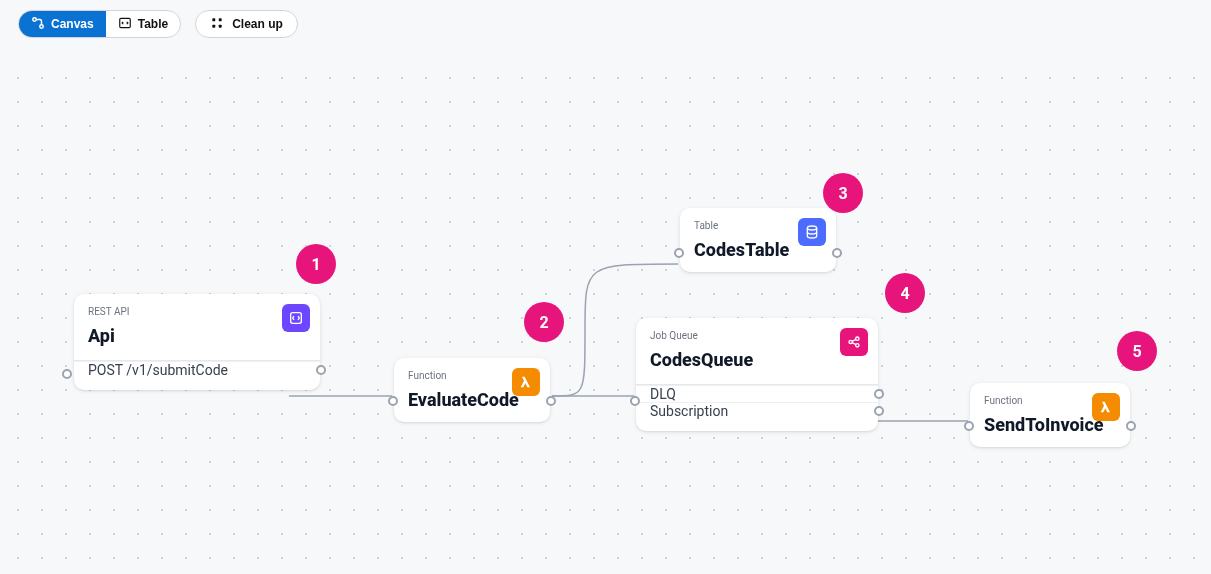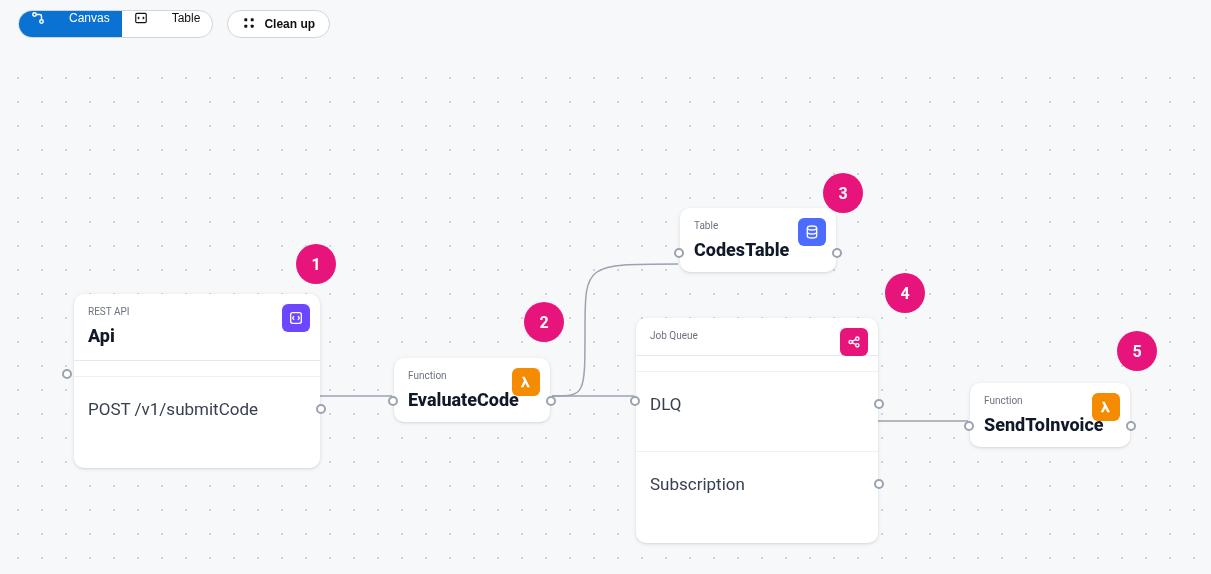--- a/index.html
+++ b/index.html
@@ -28,24 +28,25 @@
     .seg {
       display: flex;
       background: #fff;
       border: 1px solid #d1d5db;
       border-radius: 18px;
       overflow: hidden;
       height: 28px;
     }
     .seg-btn {
       display: flex;
-      gap: 24px;
+      align-items: center;
+      gap: 6px;
       padding: 0 12px;
       font-size: 12px;
-      font-weight: 400;
+      font-weight: 700;
       color: #111;
       cursor: pointer;
       border: none;
       background: transparent;
     }
     .seg-btn.active {
       background: #0972d3;
       color: #fff;
     }
     .cleanup-btn {
@@ -99,25 +100,25 @@
     .icon-lambda { background: #f58b00; }
     .icon-ddb { background: #4b6cff; }
     .icon-sns { background: #e7157b; }
     .divider {
       border: none;
       border-top: 1px solid #e5e7eb;
       margin: 14px -14px 0 -14px;
     }
     .row {
       position: relative;
-      padding: 22px 0;
-      font-size: 17px;
+      padding: 0 0;
+      font-size: 14px;
       color: #374151;
       border-top: 1px solid #eef0f3;
-      margin: 15px -14px;
+      margin: 0 -14px;
       padding-left: 14px;
       padding-right: 14px;
     }
     .row:first-of-type { border-top: none; }
     .port {
       position: absolute;
       width: 10px;
       height: 10px;
       border-radius: 50%;
       background: #fff;
@@ -251,20 +252,21 @@
   <div class="node" style="left:636px; top:318px; width:242px">
     <div class="node-icon icon-sns">
       <svg width="16" height="16" viewBox="0 0 24 24" fill="none" stroke="#fff" stroke-width="2">
           <circle cx="7" cy="12" r="2.5"></circle>
           <circle cx="17" cy="7" r="2.5"></circle>
           <circle cx="17" cy="17" r="2.5"></circle>
           <path d="M9 11l6-3M9 13l6 3"></path>
         </svg>
     </div>
     <div class="node-type">Job Queue</div>
+    <div class="node-title">CodesQueue</div>
     <hr class="divider">
     <div class="row">
       <span>DLQ</span>
       <span class="port" style="right:-6px; top:50%; transform:translateY(-50%)"></span>
     </div>
     <div class="row">
       <span>Subscription</span>
       <span class="port" style="right:-6px; top:50%; transform:translateY(-50%)"></span>
     </div>
     <span class="port" style="left:-6px; top:78px"></span>

